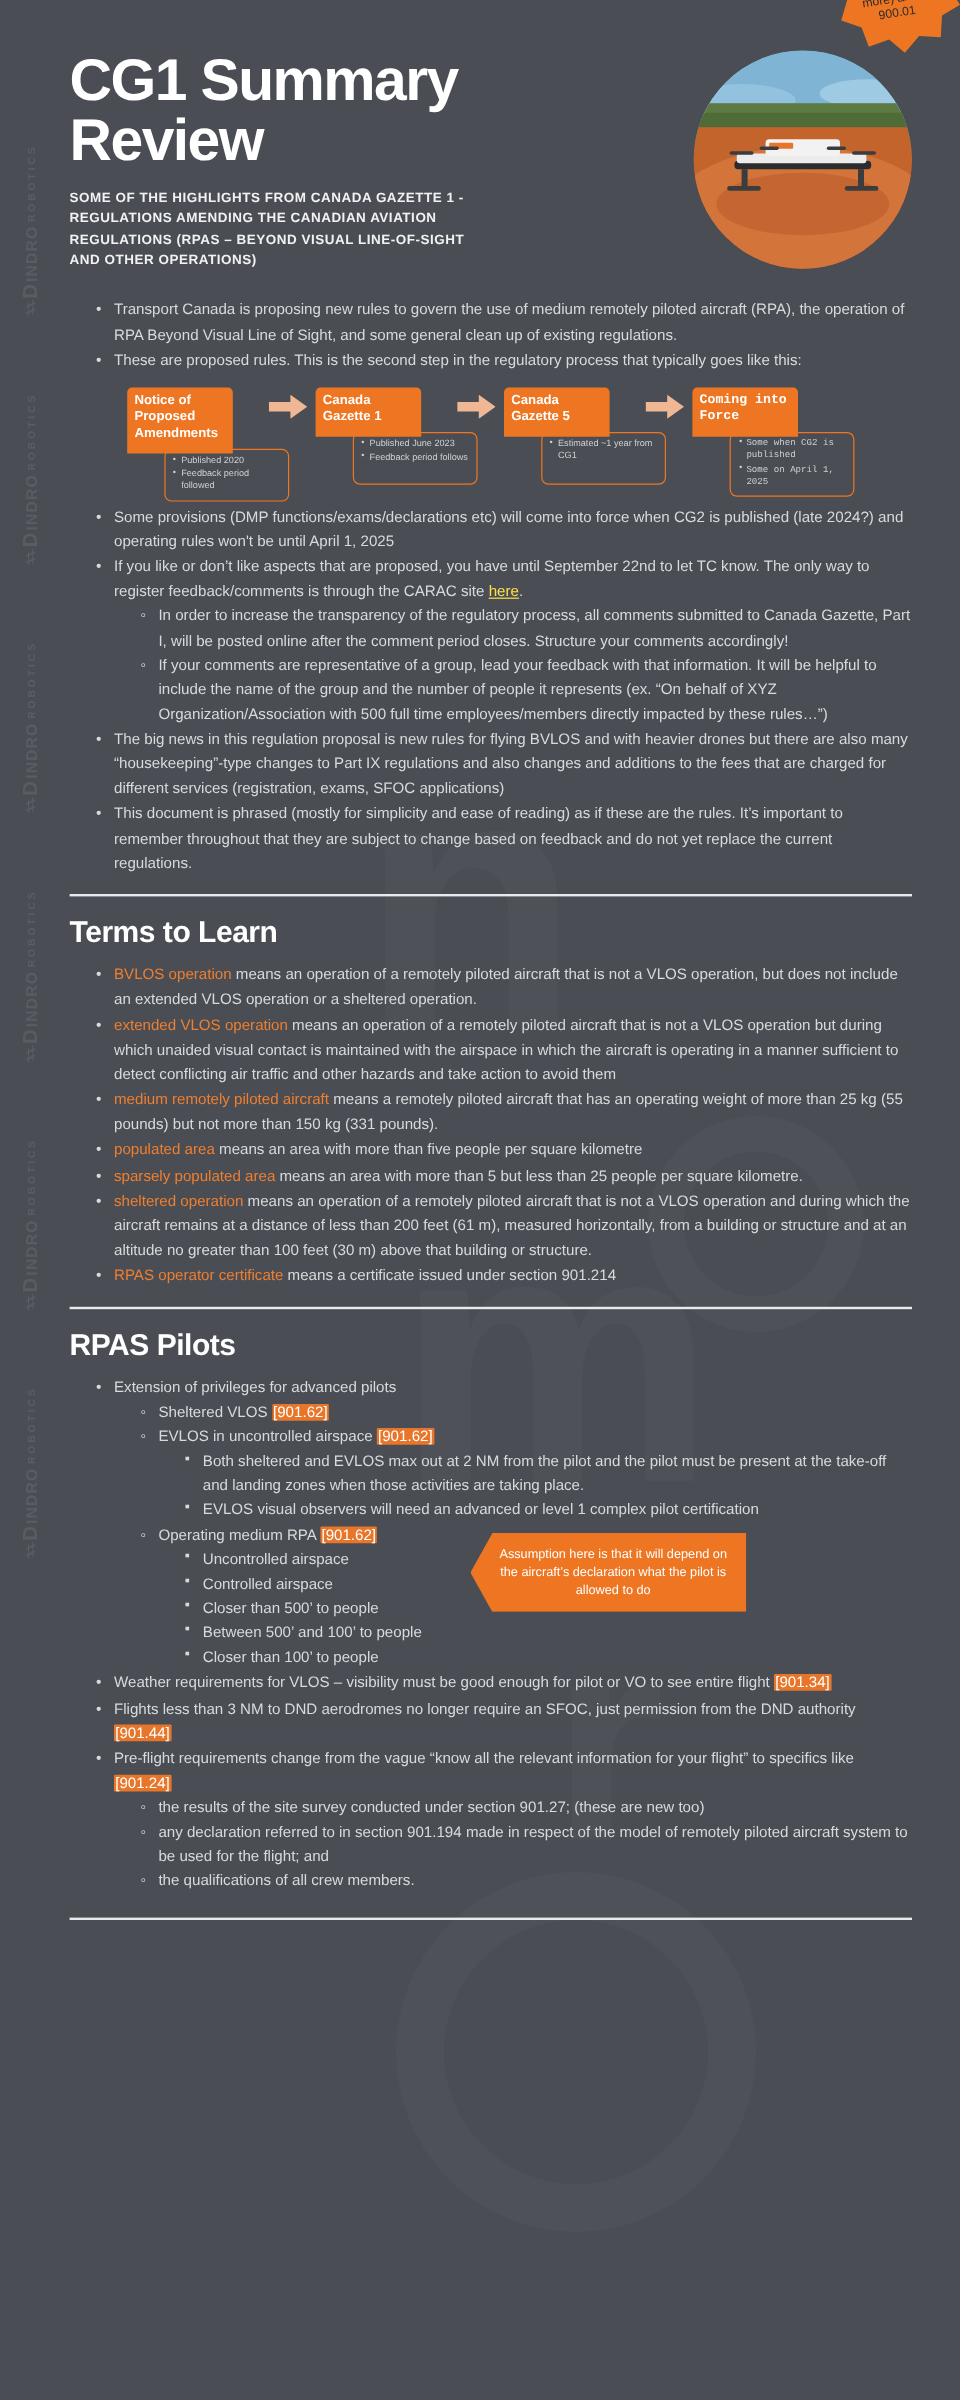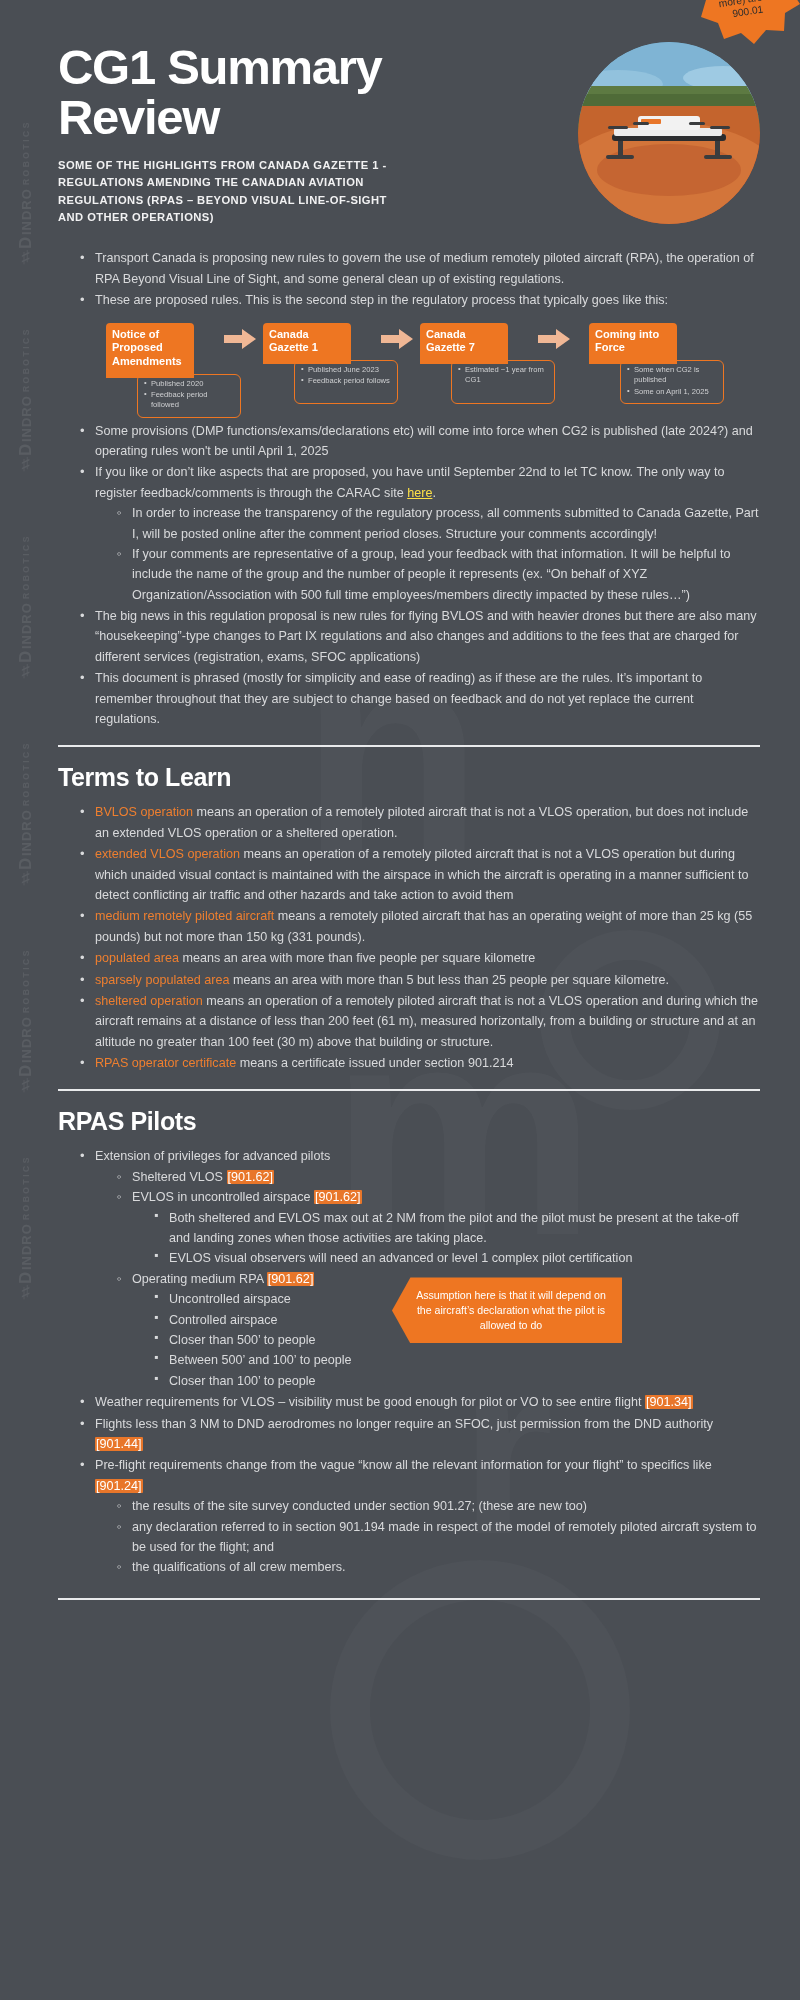--- a/index.html
+++ b/index.html
@@ -301,33 +301,33 @@
       </div>
     </div>
 
     <div class="farrow" style="left:275px;">
       <svg width="32" height="20" viewBox="0 0 32 20">
           <path d="M0 6 h18 V0 l14 10 -14 10 v-6 H0 z" fill="#f0b795"></path>
         </svg>
     </div>
 
     <div class="fbox" style="left:314px;">
-      <div class="hd">Canada Gazette 7</div>
+      <div class="hd">Canada Gazette 5</div>
       <div class="bd">
         <div>Estimated ~1 year from CG1</div>
       </div>
     </div>
 
     <div class="farrow" style="left:432px;">
       <svg width="32" height="20" viewBox="0 0 32 20">
           <path d="M0 6 h18 V0 l14 10 -14 10 v-6 H0 z" fill="#f0b795"></path>
         </svg>
     </div>
 
-    <div class="fbox" style="left:483px;">
+    <div class="fbox" style="left:471px;font-family:Liberation Mono, monospace;">
       <div class="hd">Coming into Force</div>
       <div class="bd">
         <div>Some when CG2 is published</div>
         <div>Some on April 1, 2025</div>
       </div>
     </div>
   </div>
 
   <ul class="lv1 body-text" style="margin-top:14px;">
     <li>Some provisions (DMP functions/exams/declarations etc) will come into force when CG2 is published (late 2024?) and operating rules won't be until April 1, 2025</li>

